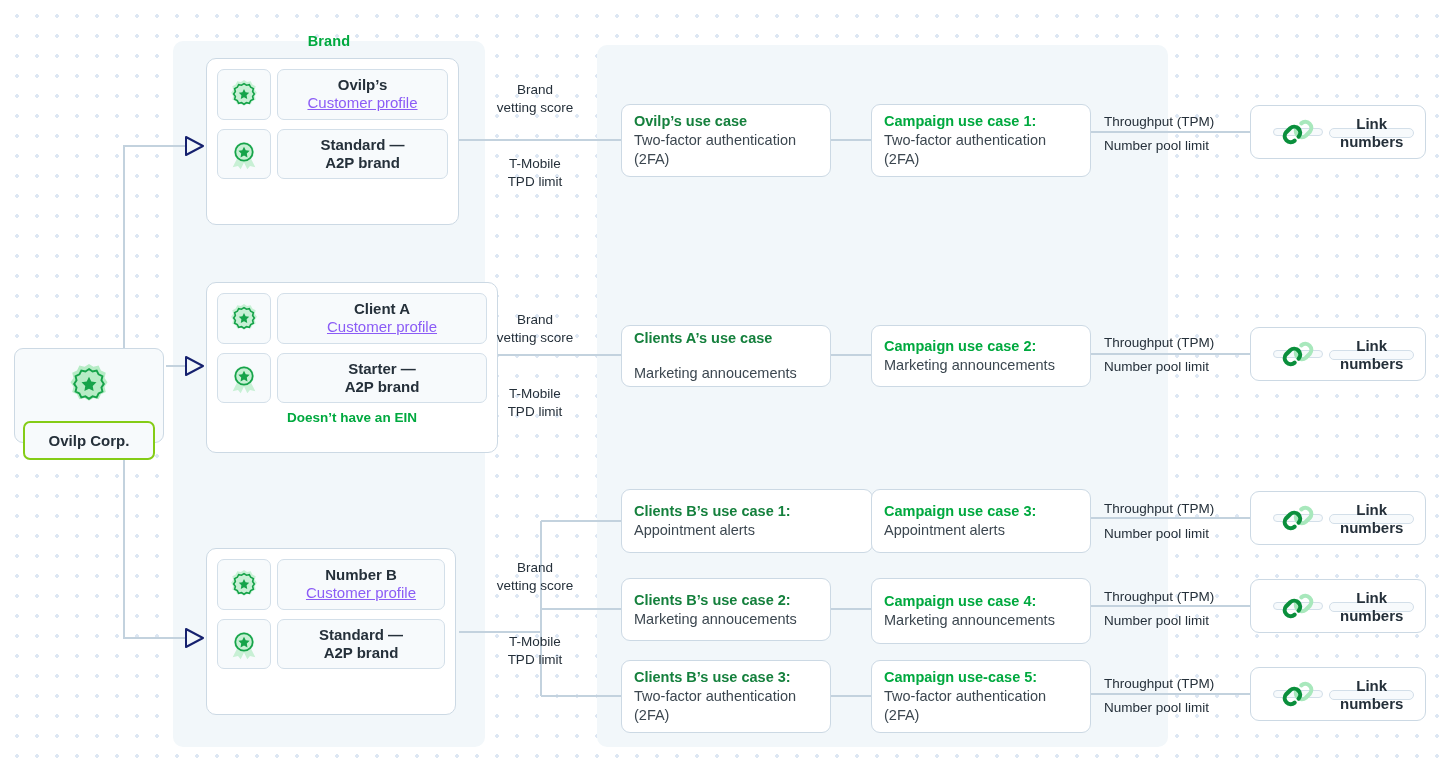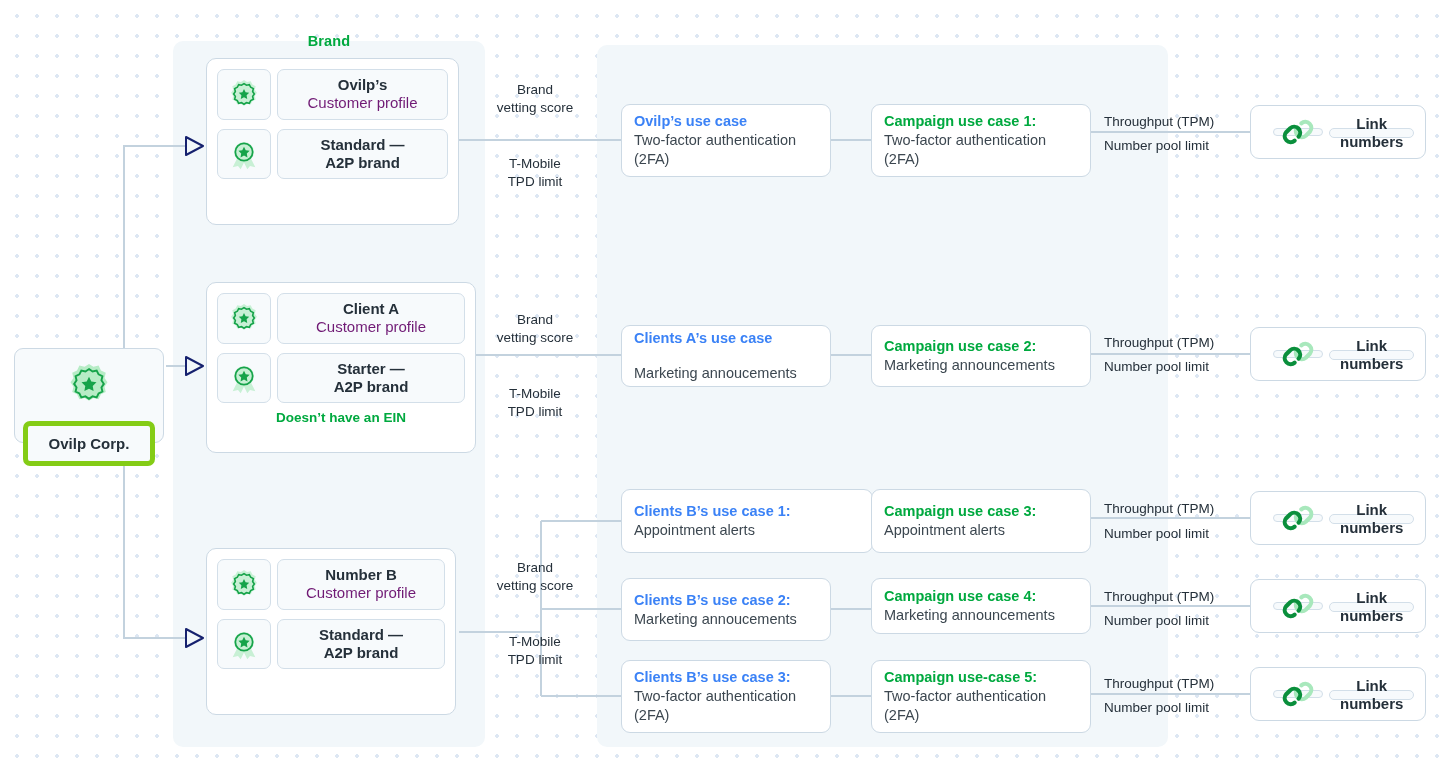--- a/index.html
+++ b/index.html
@@ -43,21 +43,21 @@
     border-radius: 9px;
     display: flex;
     flex-direction: column;
     align-items: center;
     justify-content: flex-start;
     padding: 12px 8px 8px 8px;
   }
   .root-label {
     width: 100%;
     background: #f7fafc;
-    border: 5px solid #84cc16;
+    border: 2px solid #84cc16;
     border-radius: 7px;
     text-align: center;
     font-size: 15px;
     font-weight: bold;
     color: #25303a;
     padding: 9px 4px;
     margin-top: 10px;
   }
 
   
@@ -93,21 +93,21 @@
     border-radius: 7px;
     display: flex;
     flex-direction: column;
     align-items: center;
     justify-content: center;
     text-align: center;
     padding: 6px 8px;
     line-height: 1.22;
   }
   .row-label .t1 { font-size: 15px; font-weight: bold; color: #25303a; }
-  .row-label .t2 { font-size: 15px; font-weight: normal; color: #701a75; }
+  .row-label .t2 { font-size: 15px; font-weight: normal; color: #8b5cf6; text-decoration: underline; }
   .row-label .b1 { font-size: 15px; font-weight: bold; color: #25303a; }
   .brand-note {
     text-align: center;
     font-size: 13.5px;
     font-weight: bold;
     color: #00a93f;
     margin-top: -2px;
   }
 
   
@@ -115,21 +115,21 @@
     position: absolute;
     background: #ffffff;
     border: 1px solid #ccd9e4;
     border-radius: 9px;
     padding: 10px 12px;
     line-height: 1.3;
     display: flex;
     flex-direction: column;
     justify-content: center;
   }
-  .ubox .ttl { font-size: 14.5px; font-weight: bold; color: #3b82f6; }
+  .ubox .ttl { font-size: 14.5px; font-weight: bold; color: #15803d; }
   .ubox .ttl.green { color: #00a93f; }
   .ubox .sub { font-size: 14.5px; color: #3c4750; }
 
   
   .elabel {
     position: absolute;
     font-size: 13.5px;
     color: #25303a;
     text-align: center;
     line-height: 1.35;
@@ -252,21 +252,21 @@
           <path d="M24 13 l2.6 5.3 5.8 .9 -4.2 4.1 1 5.8 -5.2-2.7 -5.2 2.7 1-5.8 -4.2-4.1 5.8-.9 Z" fill="#16a34a"></path>
         </svg>
       </div>
       <div class="row-label">
         <span class="b1">Standard —</span>
         <span class="b1">A2P brand</span>
       </div>
     </div>
   </div>
 
-  <div class="brand-card" style="left:206px; top:282px; width:270px; height:171px;">
+  <div class="brand-card" style="left:206px; top:282px; width:292px; height:171px;">
     <div class="brand-row">
       <div class="icon-box">
         <svg width="32" height="32" viewBox="0 0 48 48" xmlns="http://www.w3.org/2000/svg">
           <path d="M24 3 l4.6 3.1 5.4-1.3 2.5 5 5 2.5 -1.3 5.4 3.1 4.6 -3.1 4.6 1.3 5.4 -5 2.5 -2.5 5 -5.4-1.3 -4.6 3.1 -4.6-3.1 -5.4 1.3 -2.5-5 -5-2.5 1.3-5.4 -3.1-4.6 3.1-4.6 -1.3-5.4 5-2.5 2.5-5 5.4 1.3 Z" fill="#c8f0d5"></path>
           <path d="M24 8.4 l3.7 2.5 4.3-1 2 4 4 2 -1 4.3 2.5 3.7 -2.5 3.7 1 4.3 -4 2 -2 4 -4.3-1 -3.7 2.5 -3.7-2.5 -4.3 1 -2-4 -4-2 1-4.3 -2.5-3.7 2.5-3.7 -1-4.3 4-2 2-4 4.3 1 Z" fill="none" stroke="#16a34a" stroke-width="2.4"></path>
           <path d="M24 16.5 l2.4 4.9 5.4 .8 -3.9 3.8 .9 5.4 -4.8-2.5 -4.8 2.5 .9-5.4 -3.9-3.8 5.4-.8 Z" fill="#16a34a"></path>
         </svg>
       </div>
       <div class="row-label">
         <span class="t1">Client A</span>
@@ -363,21 +363,21 @@
     <span class="sub">Two-factor authentication (2FA)</span>
   </div>
   <div class="ubox" style="left:871px; top:325px; width:220px; height:62px;">
     <span class="ttl green">Campaign use case 2:</span>
     <span class="sub">Marketing announcements</span>
   </div>
   <div class="ubox" style="left:871px; top:489px; width:220px; height:64px;">
     <span class="ttl green">Campaign use case 3:</span>
     <span class="sub">Appointment alerts</span>
   </div>
-  <div class="ubox" style="left:871px; top:578px; width:220px; height:56px;">
+  <div class="ubox" style="left:871px; top:578px; width:220px; height:66px;">
     <span class="ttl green">Campaign use case 4:</span>
     <span class="sub">Marketing announcements</span>
   </div>
   <div class="ubox" style="left:871px; top:660px; width:220px; height:73px;">
     <span class="ttl green">Campaign use-case 5:</span>
     <span class="sub">Two-factor authentication (2FA)</span>
   </div>
 
   <div class="elabel left" style="left:1104px; top:113px;">Throughput (TPM)</div>
   <div class="elabel left" style="left:1104px; top:137px;">Number pool limit</div>

